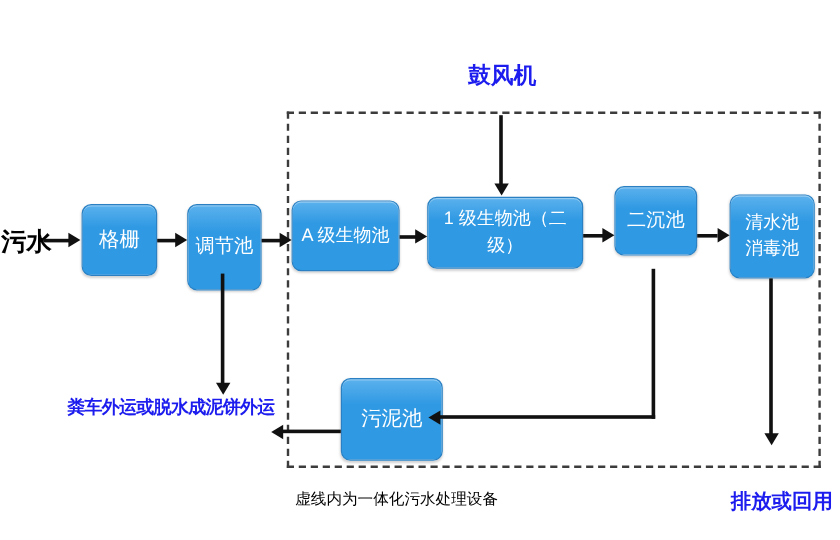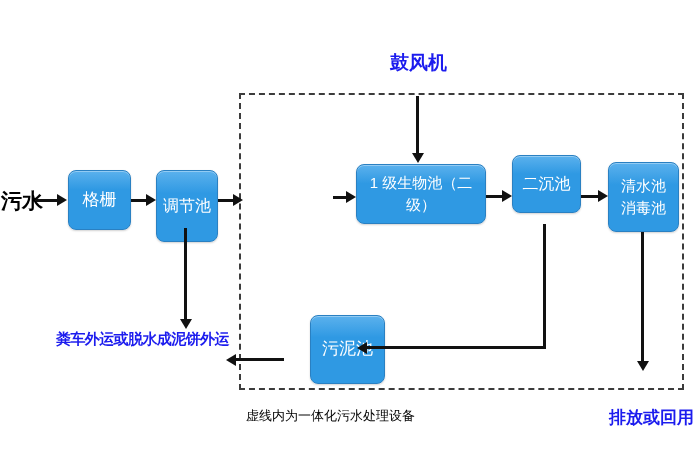--- a/index.html
+++ b/index.html
@@ -41,26 +41,27 @@
 <div class="canvas">
 
   <div class="dashed-box"></div>
 
   <div class="lbl lbl-black" style="left:1px;top:187px;font-size:21px;font-weight:bold;">污水</div>
 
   <div class="lbl lbl-blue" style="left:390px;top:50px;font-size:19px;">鼓风机</div>
 
   <div class="node" style="left:68px;top:170px;width:63px;height:60px;font-size:17px;text-align:right;">格栅</div>
   <div class="node" style="left:156px;top:170px;width:62px;height:72px;font-size:16px;">调节池</div>
+  <div class="node" style="left:243px;top:167px;width:90px;height:59px;font-size:15px;">A 级生物池</div>
   <div class="node" style="left:356px;top:164px;width:130px;height:60px;font-size:15px;">1 级生物池（二级）</div>
   <div class="node" style="left:512px;top:155px;width:69px;height:58px;font-size:16px;">二沉池</div>
   <div class="node" style="left:608px;top:162px;width:71px;height:70px;font-size:15px;">清水池
 消毒池</div>
 
-  <div class="node" style="left:284px;top:315px;width:75px;height:69px;font-size:17px;margin-left:26px;">污泥池</div>
+  <div class="node" style="left:284px;top:315px;width:85px;height:69px;font-size:17px;">污泥池</div>
 
   <div>
     <div class="hline" style="left:36px;top:199px;width:22px;"></div>
     <div class="head-right" style="left:57px;top:194px;"></div>
   </div>
   <div>
     <div class="hline" style="left:131px;top:199px;width:16px;"></div>
     <div class="head-right" style="left:146px;top:194px;"></div>
   </div>
   <div>

